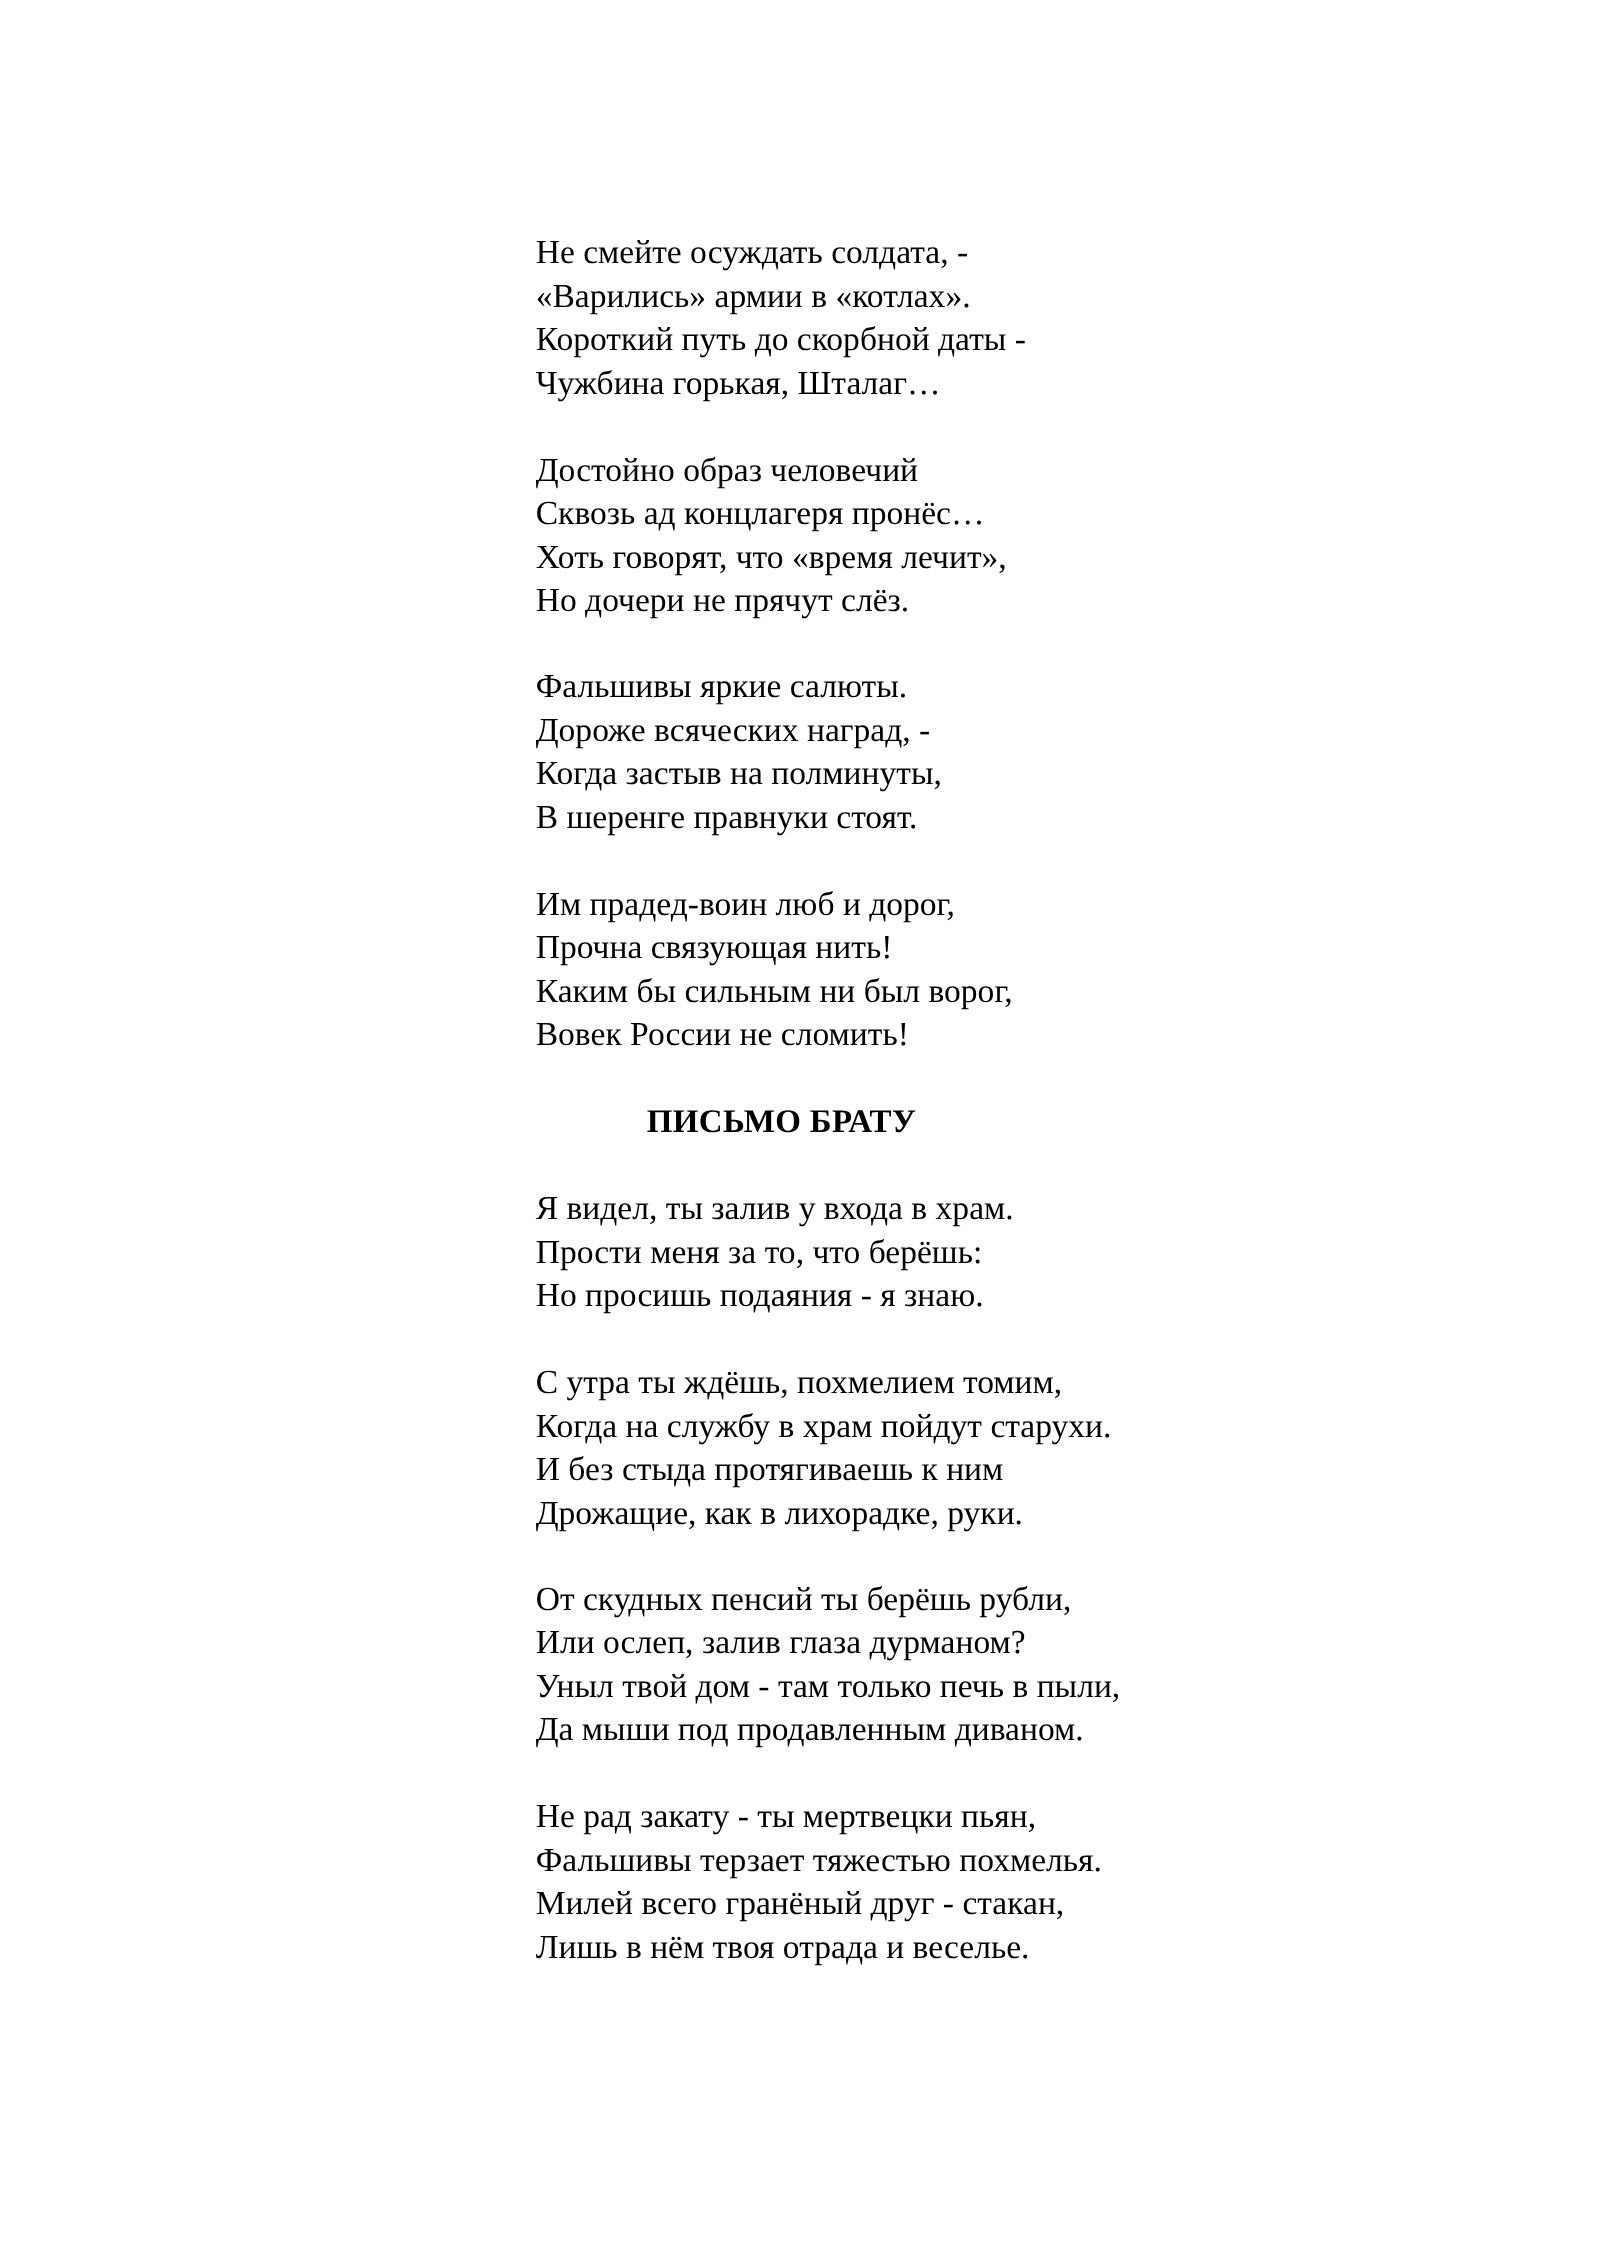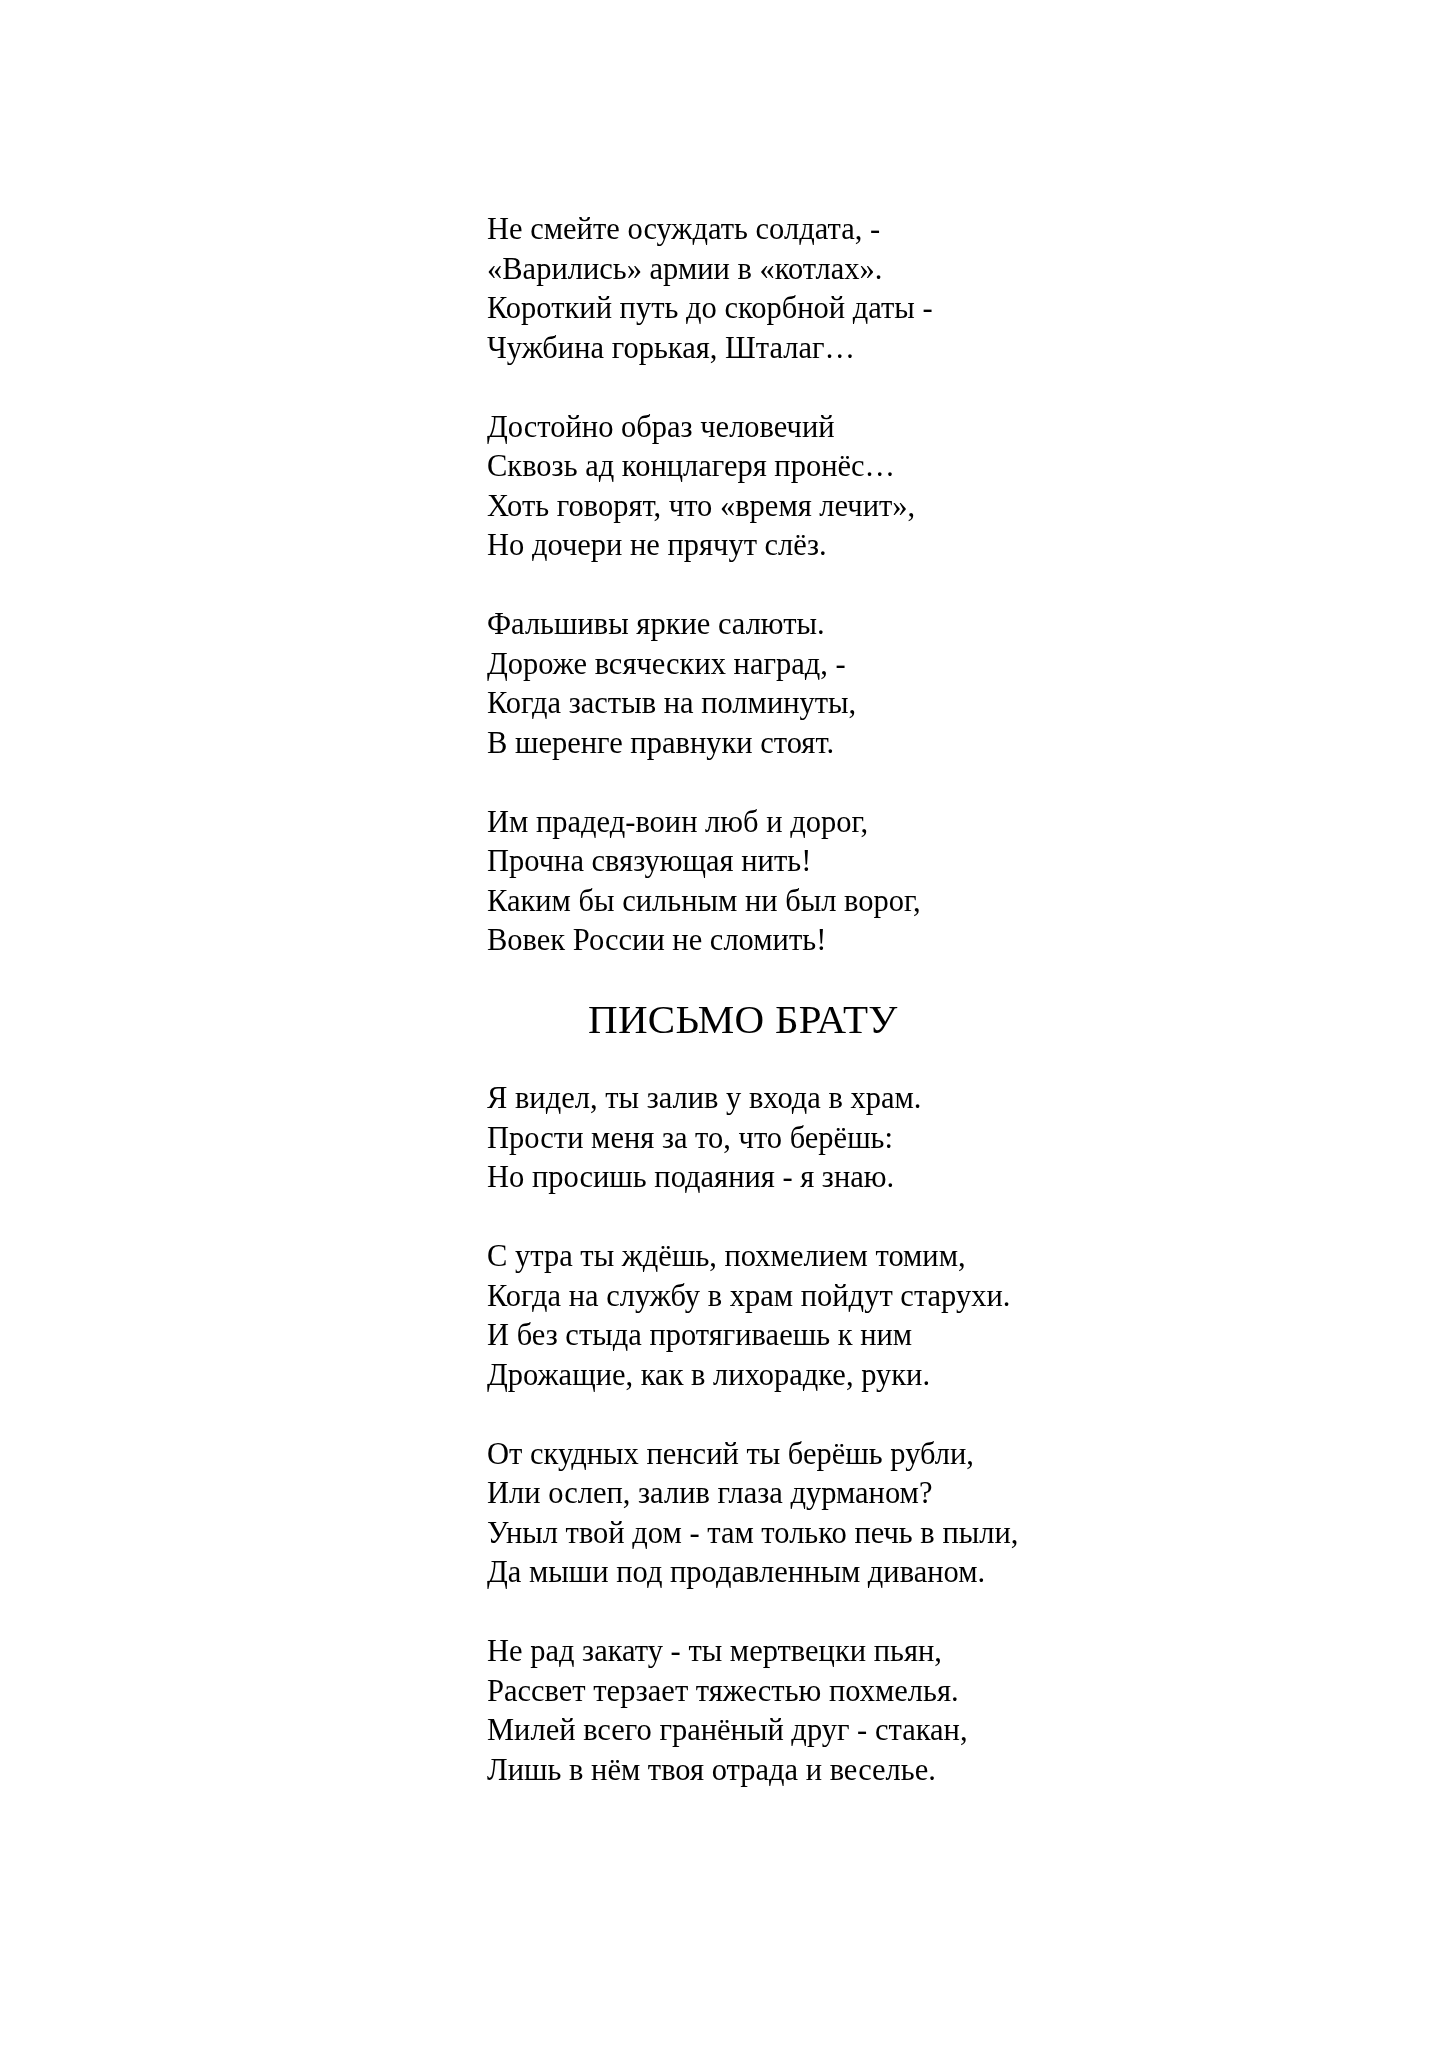--- a/index.html
+++ b/index.html
@@ -37,22 +37,22 @@
       font-size: 30.5px;
       line-height: 39.5px;
       height: 39.5px;
       white-space: nowrap;
     }
     .gap {
       height: 39.5px;
     }
     .title {
       display: block;
-      font-size: 41px;
-      font-weight: normal;
+      font-size: 30px;
+      font-weight: bold;
       line-height: 39.5px;
       height: 39.5px;
       white-space: nowrap;
       padding-left: 101px;
       letter-spacing: 0.3px;
     }
   </style>
 </head>
 <body>
 
@@ -112,19 +112,19 @@
     <div class="stanza">
       <span class="line">От скудных пенсий ты берёшь рубли,</span>
       <span class="line">Или ослеп, залив глаза дурманом?</span>
       <span class="line">Уныл твой дом - там только печь в пыли,</span>
       <span class="line">Да мыши под продавленным диваном.</span>
     </div>
     <div class="gap"></div>
 
     <div class="stanza">
       <span class="line">Не рад закату - ты мертвецки пьян,</span>
-      <span class="line">Рассвет терзает тяжестью похмелья.</span>
+      <span class="line">Фальшивы терзает тяжестью похмелья.</span>
       <span class="line">Милей всего гранёный друг - стакан,</span>
       <span class="line">Лишь в нём твоя отрада и веселье.</span>
     </div>
 
   </div>
 </div>
 
 </body></html>

